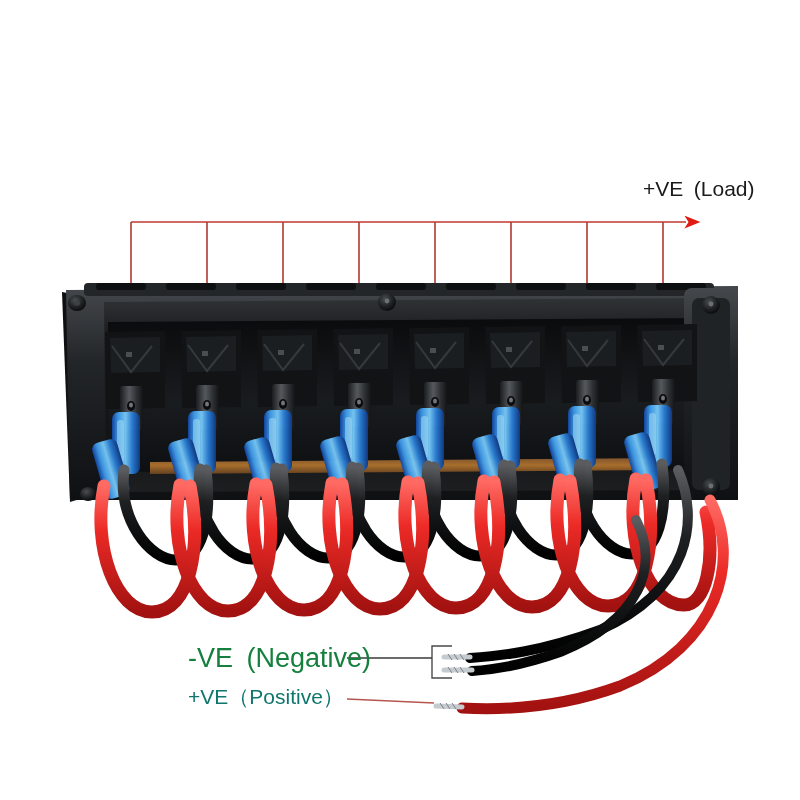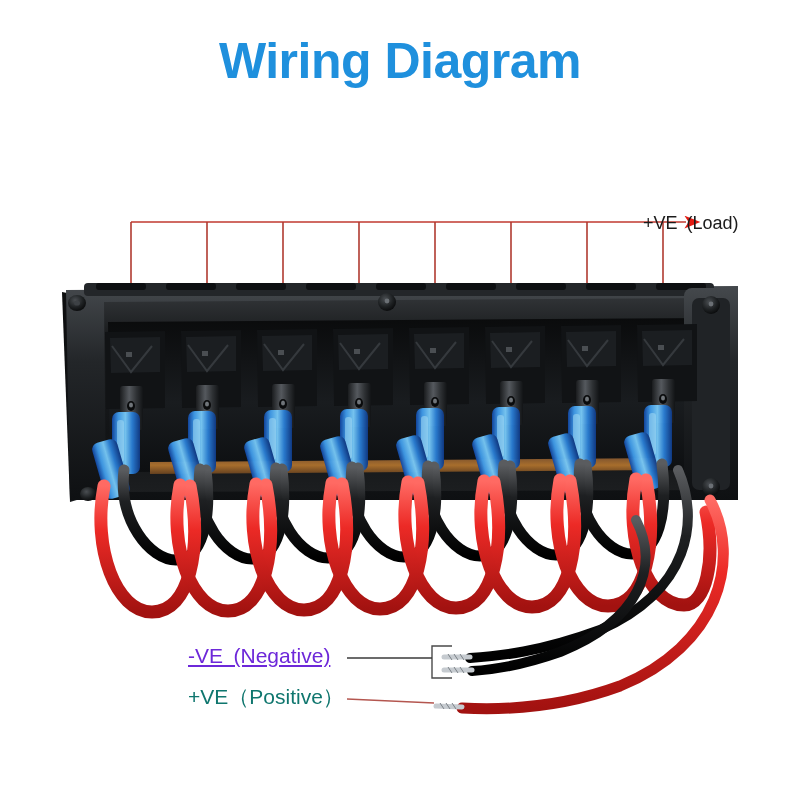--- a/index.html
+++ b/index.html
@@ -33,30 +33,28 @@
 
   
   .lbl {
     position: absolute;
     white-space: nowrap;
     line-height: 1;
   }
   #load-label {
     left: 643px;
     top: 178px;
-    font-size: 18px;
+    font-size: 21px;
     color: #1b1b1b;
-    margin-top: 36px;
   }
   #neg-label {
     left: 188px;
     top: 645px;
-    font-size: 21px;
-    color: #6d28d9;
-    text-decoration: underline;
+    font-size: 27px;
+    color: #15803d;
   }
   #pos-label {
     left: 188px;
     top: 686px;
     font-size: 21px;
     color: #0f766e;
   }
 
   
   #art {
@@ -65,21 +63,20 @@
     top: 0;
     width: 800px;
     height: 800px;
   }
 </style>
 </head>
 <body>
 
 <div id="page">
 
-  <div id="title" class="lbl">Wiring Diagram</div>
 
   <svg id="art" viewBox="0 0 800 800">
     <defs>
 
       <linearGradient id="gPanelFace" x1="0" y1="0" x2="0" y2="1">
         <stop offset="0%" stop-color="#303336"></stop>
         <stop offset="18%" stop-color="#1b1d1f"></stop>
         <stop offset="70%" stop-color="#121416"></stop>
         <stop offset="100%" stop-color="#1c1e20"></stop>
       </linearGradient>

